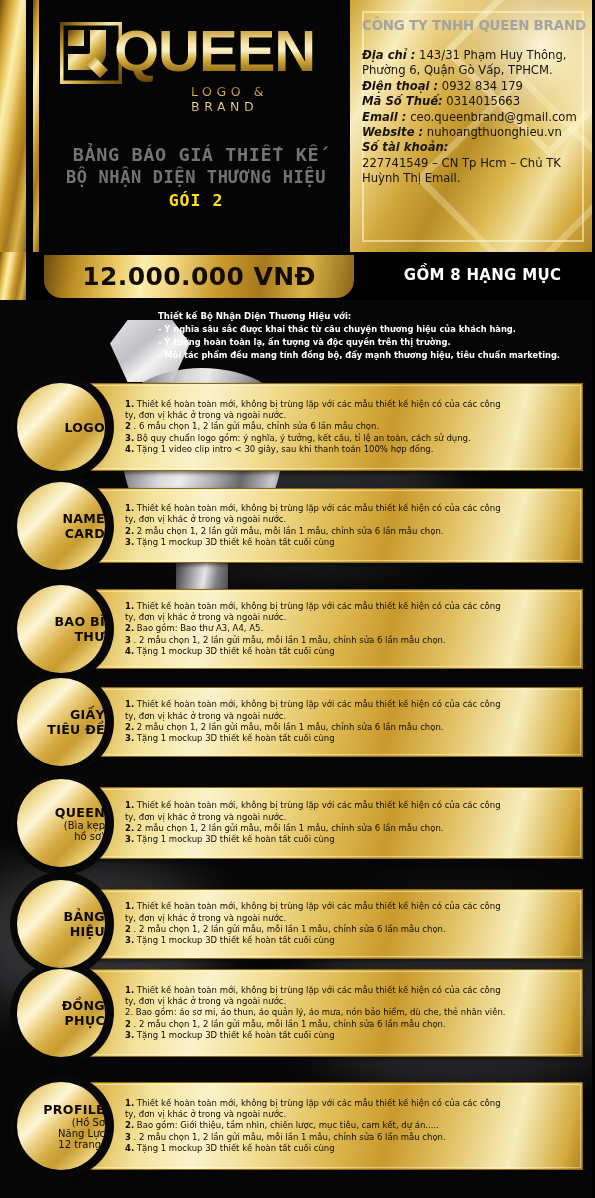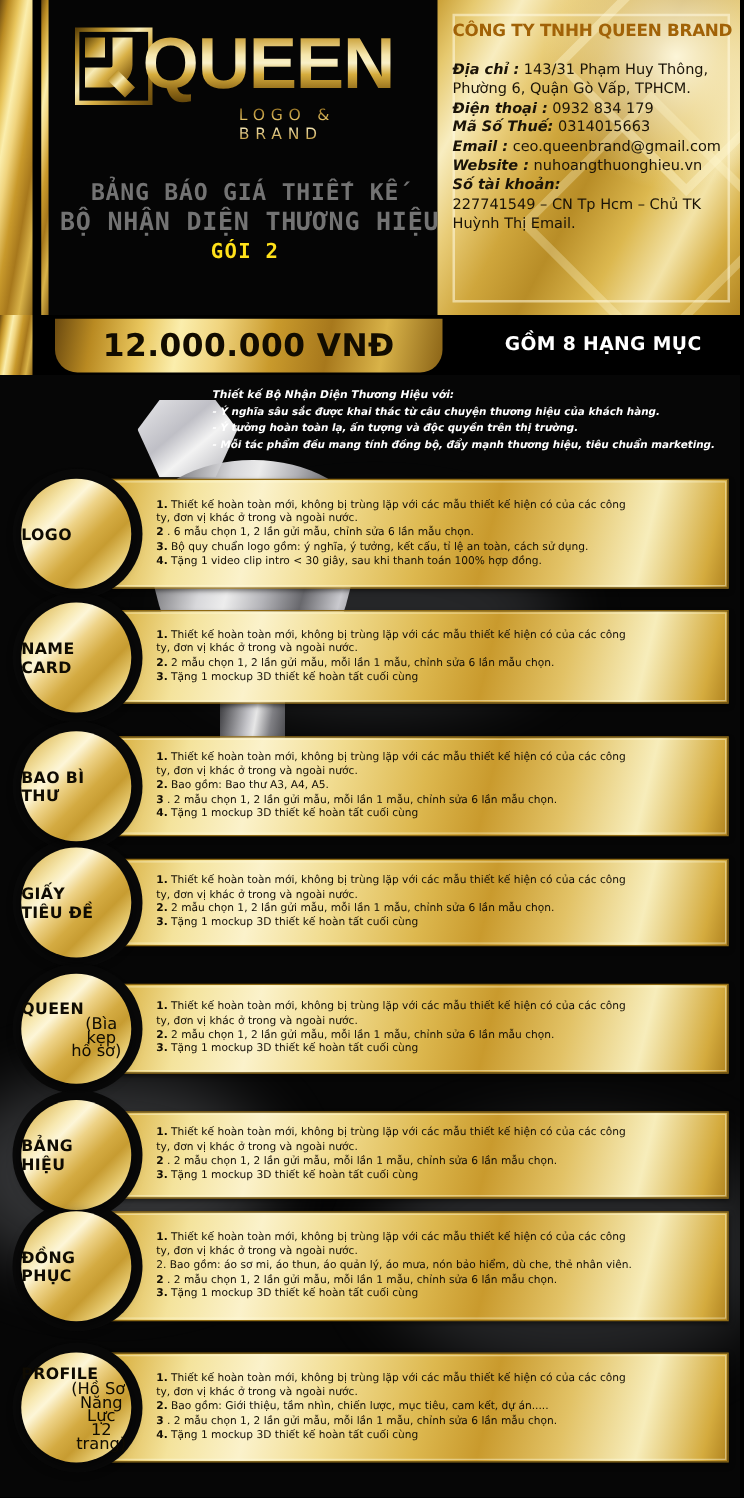--- a/index.html
+++ b/index.html
@@ -79,30 +79,30 @@
     font-family:"DejaVu Sans",sans-serif;
   }
 
   
   #title-block{position:absolute;left:48px;top:144px;width:296px;text-align:center;}
   .title-line{
     color:#737373;font-weight:bold;font-size:18.5px;letter-spacing:.6px;
     line-height:22px;font-family:"DejaVu Sans Mono","Liberation Mono",monospace;
     white-space:nowrap;
   }
-  .title-line.l2{font-size:20px;}
+  .title-line.l2{font-size:17px;}
   #title-goi{
     color:#ffe11a;font-weight:bold;font-size:16.5px;letter-spacing:1px;
     margin-top:3px;font-family:"DejaVu Sans Mono","Liberation Mono",monospace;
   }
 
   
   #contact{position:absolute;left:362px;top:18px;width:228px;color:#120d02;}
   #company{font-size:13.4px;font-weight:bold;letter-spacing:-.2px;line-height:16px;
-    font-family:"DejaVu Sans","Liberation Sans",sans-serif;color:#a16207;}
+    font-family:"DejaVu Sans","Liberation Sans",sans-serif;color:#a3a3a3;}
   #contact ul{list-style:none;margin:14px 0 0 0;padding:0;}
   #contact li{font-size:11.6px;line-height:15.4px;color:#1a1307;
     font-family:"DejaVu Sans","Liberation Sans",sans-serif;}
   #contact li b{font-weight:bold;font-style:italic;}
 
   
   #price-strip{position:absolute;left:0;top:252px;width:595px;height:48px;background:#000;}
   #price-left-bar{position:absolute;left:0;top:0;width:26px;height:48px;}
   #price-pill{
     position:absolute;left:44px;top:3px;width:310px;height:43px;
@@ -168,27 +168,27 @@
   }
   .panel ol{list-style:none;margin:0;padding:0;}
   .panel li{
     color:#120d04;font-size:8.5px;line-height:11.4px;
     font-family:"DejaVu Sans","Liberation Sans",sans-serif;
     white-space:nowrap;
   }
   .panel li b{font-weight:bold;}
   .circle{
     position:absolute;border-radius:50%;
-    display:flex;flex-direction:column;align-items:flex-start;justify-content:center;
+    display:flex;flex-direction:column;align-items:flex-end;justify-content:center;
     text-align:center;color:#0f0b02;z-index:3;
     box-shadow:0 3px 10px rgba(0,0,0,.65);
   }
   .circle .cap{font-weight:bold;font-size:12.6px;line-height:15px;letter-spacing:.3px;
     font-family:"DejaVu Sans","Liberation Sans",sans-serif;}
-  .circle .sub{font-size:13px;line-height:11px;font-weight:normal;
+  .circle .sub{font-size:10px;line-height:11px;font-weight:normal;
     font-family:"DejaVu Sans","Liberation Sans",sans-serif;margin-left:40px;}
 
   
   .notch{
     position:absolute;border-radius:50%;
     background:#090909;z-index:2;
   }
 </style>
 </head>
 <body>
@@ -263,21 +263,21 @@
     <div class="glow" style="left:150px;top:120px;width:300px;height:150px;background:rgba(230,235,245,.14);"></div>
     <div class="glow" style="left:300px;top:600px;width:320px;height:200px;background:rgba(200,205,215,.16);"></div>
     <div id="trophy">
       <div class="gem"></div>
       <div class="cup"></div>
       <div class="stem"></div>
       <div class="base"></div>
     </div>
   </div>
 
-  <div id="intro" style="position:absolute;left:170px;top:310px;width:415px;font-style:italic;">
+  <div id="intro" style="position:absolute;left:158px;top:310px;width:415px;">
     <div style="color:#fff;font-weight:bold;font-size:8.6px;line-height:13px;font-family:'DejaVu Sans','Liberation Sans',sans-serif;">Thiết kế Bộ Nhận Diện Thương Hiệu với:</div>
     <div id="intro-bullets">
         <div style="color: rgb(255, 255, 255); font-weight: bold; font-size: 8.3px; line-height: 13.2px; white-space: nowrap; font-family: &quot;DejaVu Sans&quot;, &quot;Liberation Sans&quot;, sans-serif;">- Ý nghĩa sâu sắc được khai thác từ câu chuyện thương hiệu của khách hàng.</div>
         <div style="color: rgb(255, 255, 255); font-weight: bold; font-size: 8.3px; line-height: 13.2px; white-space: nowrap; font-family: &quot;DejaVu Sans&quot;, &quot;Liberation Sans&quot;, sans-serif;">- Ý tưởng hoàn toàn lạ, ấn tượng và độc quyền trên thị trường.</div>
         <div style="color: rgb(255, 255, 255); font-weight: bold; font-size: 8.3px; line-height: 13.2px; white-space: nowrap; font-family: &quot;DejaVu Sans&quot;, &quot;Liberation Sans&quot;, sans-serif;">- Mỗi tác phẩm đều mang tính đồng bộ, đẩy mạnh thương hiệu, tiêu chuẩn marketing.</div>
       </div>
   </div>
 
   <div id="list">
       <div class="row" style="top: 83px; height: 88px;">

